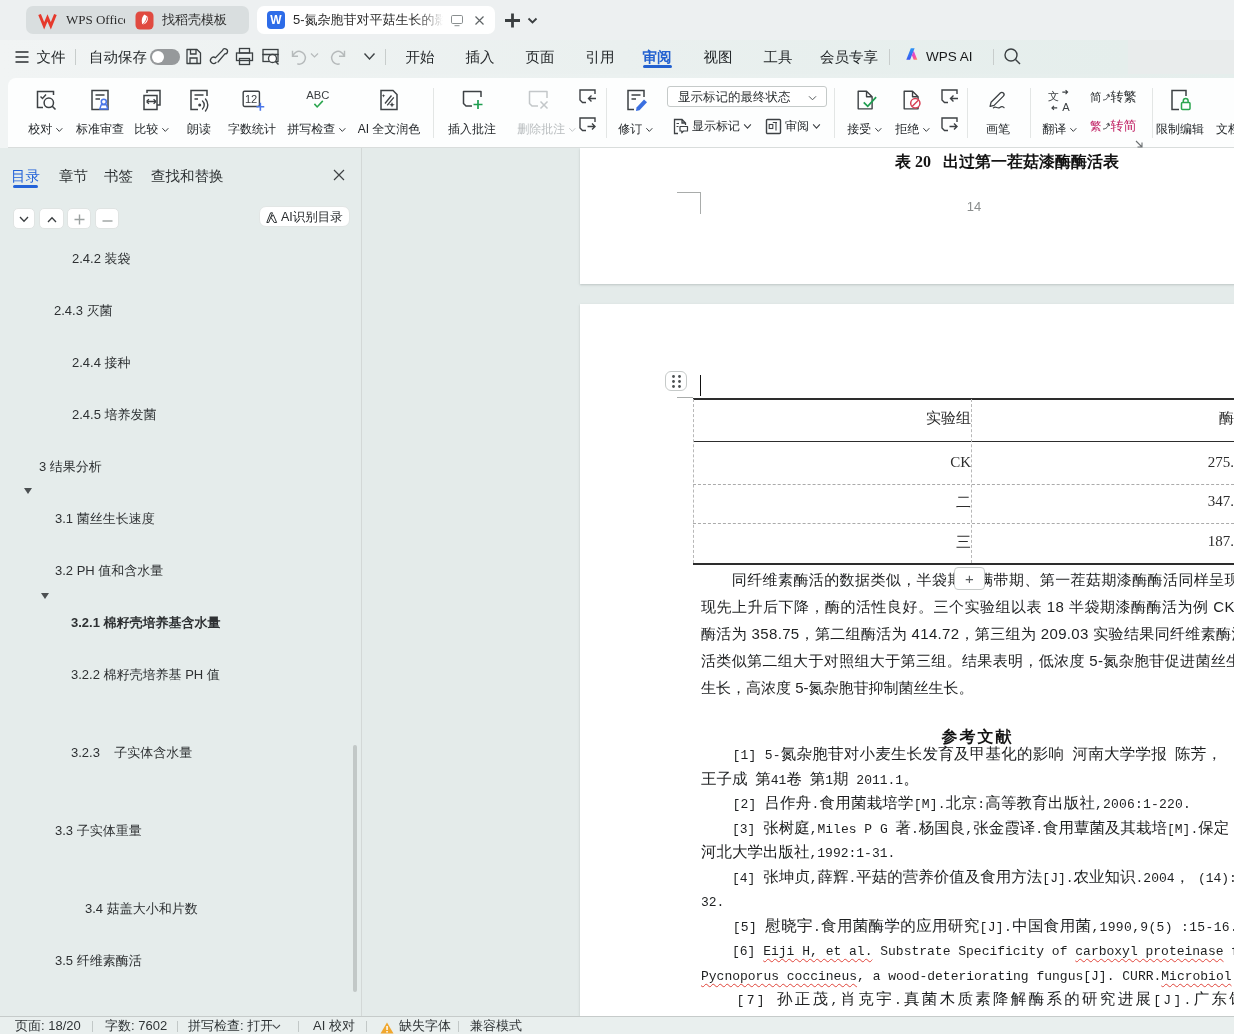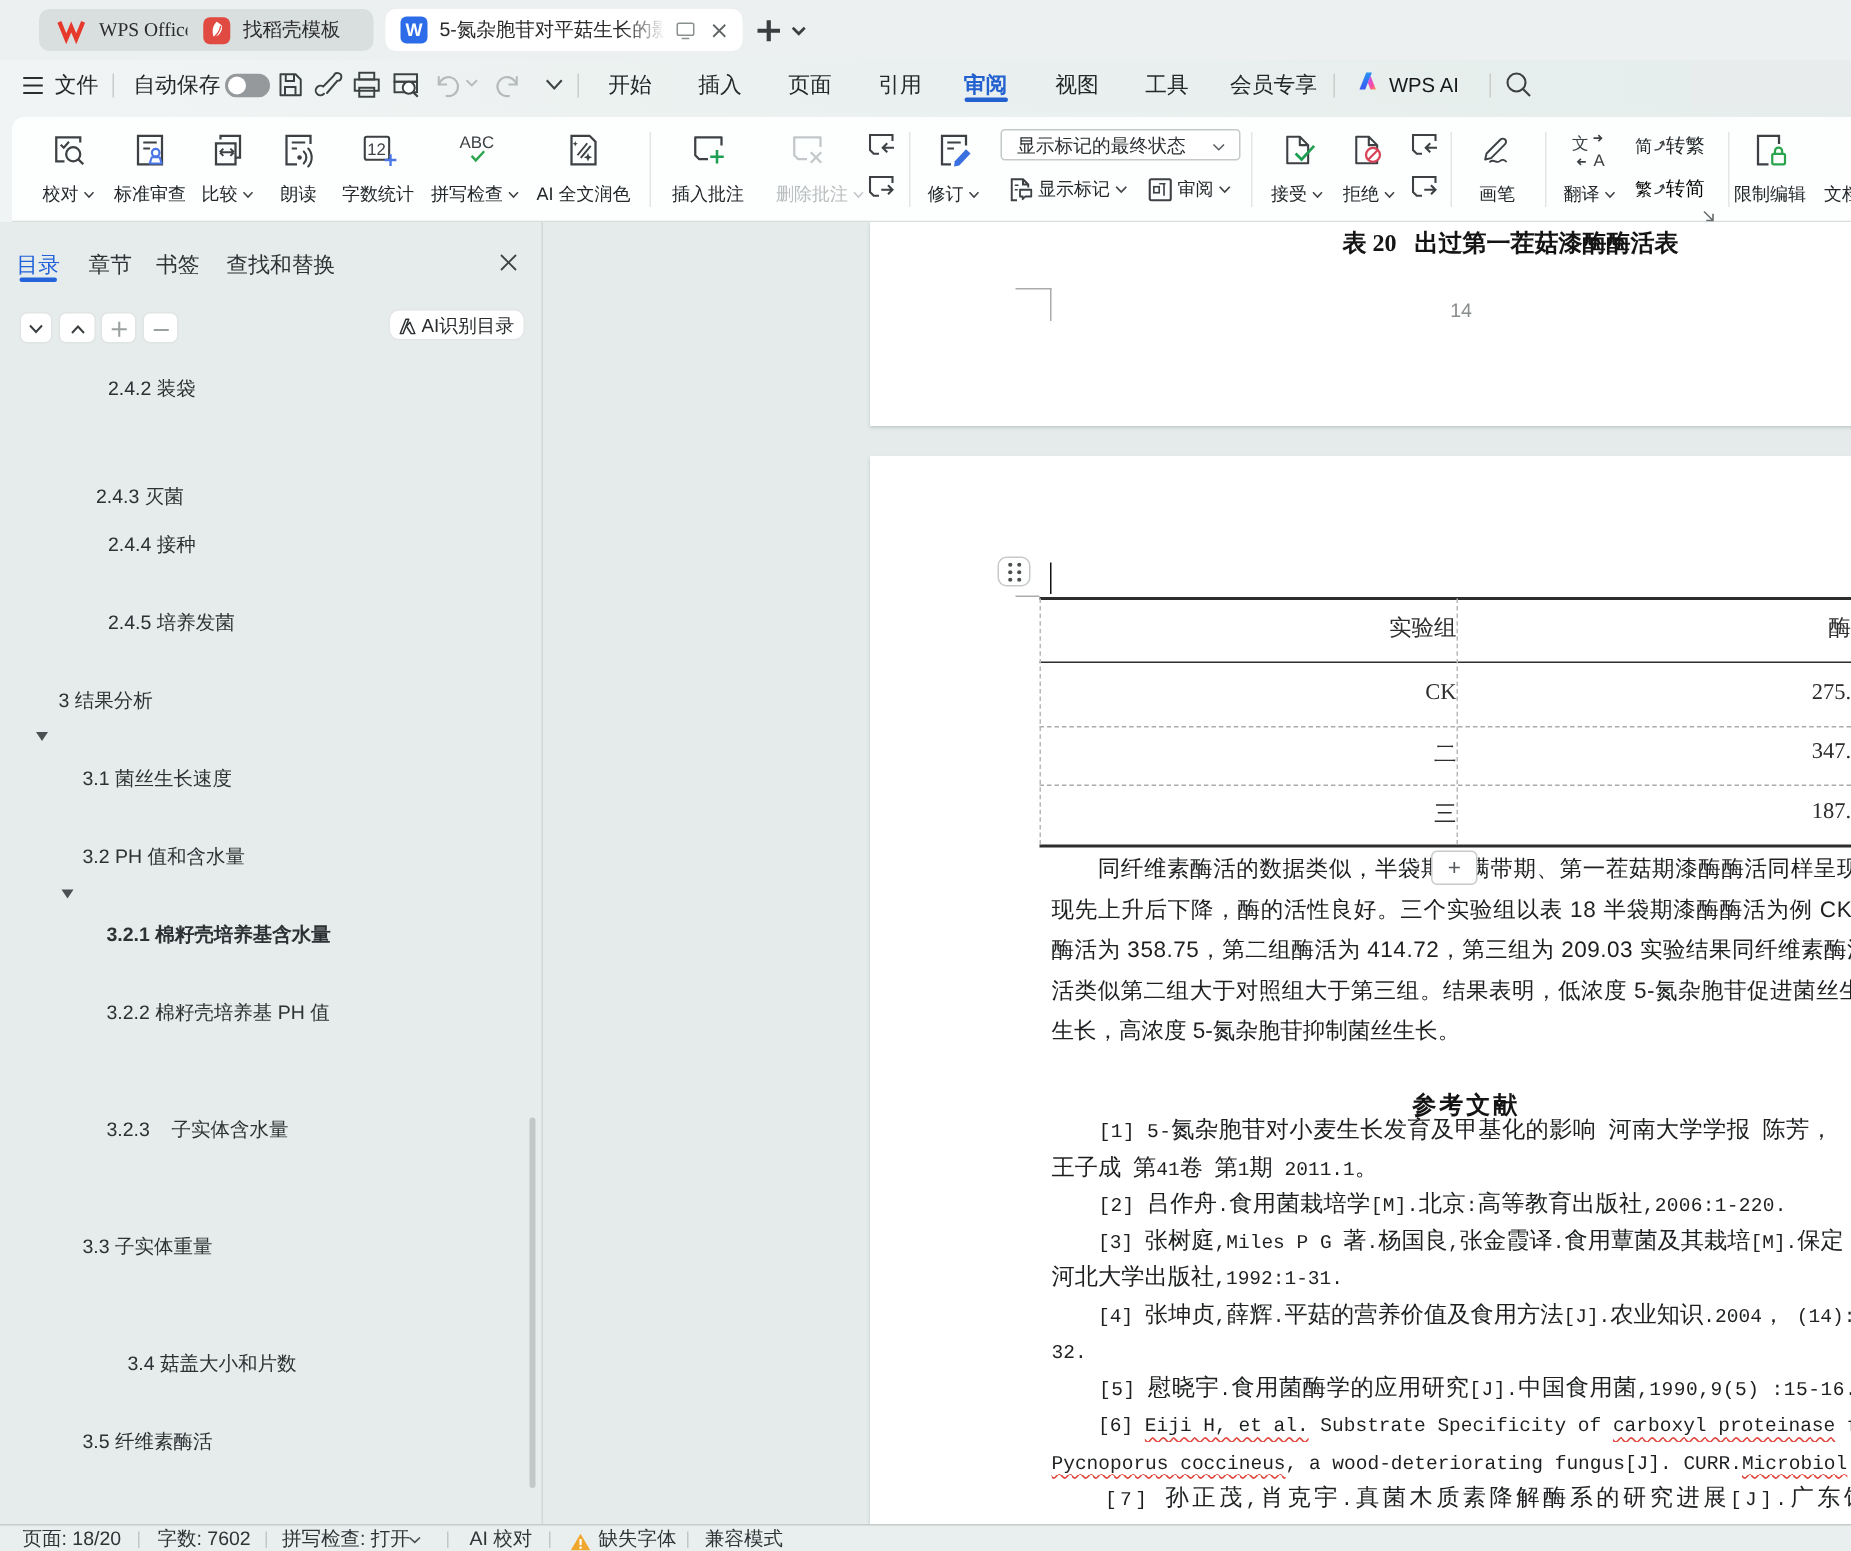--- a/index.html
+++ b/index.html
@@ -292,21 +292,21 @@
         <path d="M16.5 4.5 h5.5 m-2 -2.2 l2.2 2.2 l-2.2 2.2" stroke="#3d4144" stroke-width="1.2" fill="none"></path>
         <path d="M11 21.5 h-5.5 m2 -2.2 l-2.2 2.2 l2.2 2.2" stroke="#3d4144" stroke-width="1.2" fill="none"></path>
       </svg>
   <div class="rlabel" style="left:1052px;">翻译 <svg class="chev" width="8" height="6" viewBox="0 0 8 6">
           <path d="M1 1.2 L4 4.4 L7 1.2" stroke="#3d4144" fill="none"></path>
         </svg></div>
   <div class="abs" style="left:1082px;top:10px;font-size:13px;color:#23272a;"><span style="font-size:11.5px;">简</span><svg width="9" height="10" viewBox="0 0 9 10" style="vertical-align:-1px;">
           <path d="M1 8 C3 8 6 7 6.5 3" stroke="#3d4144" fill="none"></path>
           <path d="M4.5 3.5 L6.7 2.2 L7.5 5" stroke="#3d4144" fill="none"></path>
         </svg>转繁</div>
-  <div class="abs" style="left:1082px;top:39px;font-size:13px;color:#000000;"><span style="font-size:11.5px;">繁</span><svg width="9" height="10" viewBox="0 0 9 10" style="vertical-align:-1px;">
+  <div class="abs" style="left:1082px;top:39px;font-size:13px;color:#be185d;"><span style="font-size:11.5px;">繁</span><svg width="9" height="10" viewBox="0 0 9 10" style="vertical-align:-1px;">
           <path d="M1 8 C3 8 6 7 6.5 3" stroke="#3d4144" fill="none"></path>
           <path d="M4.5 3.5 L6.7 2.2 L7.5 5" stroke="#3d4144" fill="none"></path>
         </svg>转简</div>
   <div class="rsep" style="left:1144px;"></div>
   <svg class="ricon" style="left:1172px;" width="26" height="26" viewBox="0 0 26 26">
         <path d="M19 9 V3.5 H5 V22.5 H12" stroke="#3d4144" stroke-width="1.5" fill="none"></path>
         <rect x="14.5" y="15.5" width="8.5" height="7" rx="1" stroke="#2aa54e" stroke-width="1.5" fill="none"></rect>
         <path d="M16.3 15.5 V13.8 a2.4 2.4 0 0 1 4.8 0 V15.5" stroke="#2aa54e" stroke-width="1.5" fill="none"></path>
       </svg>
   <div class="rlabel" style="left:1172px;">限制编辑</div>
@@ -336,21 +336,21 @@
       </svg></div>
   <div class="sbtn" style="left:95px;width:24px;"><svg width="11" height="4" viewBox="0 0 11 4" style="margin-top:8px;">
         <path d="M0.5 2 H10.5" stroke="#9ba1a0" stroke-width="1.4"></path>
       </svg></div>
   <div class="abs" style="left:259px;top:58px;width:91px;height:21px;background:#fff;border:1px solid #e2e6e5;border-radius:7px;font-size:12.5px;color:#282b2d;line-height:20px;text-align:center;">
     <svg width="12" height="11" viewBox="0 0 12 11" style="vertical-align:-1.5px;">
         <path d="M0.8 10.5 L4.6 0.8 H6.5 L2.7 10.5 Z" stroke="#2e3234" stroke-width="1" fill="none" stroke-linejoin="round"></path>
         <path d="M5 5.5 L7.3 2.8 L10.6 10.5 H8.2 Z" stroke="#2e3234" stroke-width="1" fill="none" stroke-linejoin="round"></path>
       </svg> AI识别目录</div>
   <div class="stoc" style="left:72px;top:102px;">2.4.2  装袋</div>
-  <div class="stoc" style="left:64px;top:154px;margin-top:20px;">2.4.3  灭菌</div>
+  <div class="stoc" style="left:54px;top:154px;">2.4.3  灭菌</div>
   <div class="stoc" style="left:72px;top:206px;">2.4.4  接种</div>
   <div class="stoc" style="left:72px;top:258px;">2.4.5  培养发菌</div>
   <div class="stoc" style="left:39px;top:310px;">3 结果分析</div>
   <div class="abs" style="left:24px;top:340px;width:0;height:0;border-left:4.5px solid transparent;border-right:4.5px solid transparent;border-top:6px solid #4c5052;"></div>
   <div class="stoc" style="left:55px;top:362px;">3.1  菌丝生长速度</div>
   <div class="stoc" style="left:55px;top:414px;">3.2  PH 值和含水量</div>
   <div class="abs" style="left:41px;top:445px;width:0;height:0;border-left:4.5px solid transparent;border-right:4.5px solid transparent;border-top:6px solid #4c5052;"></div>
   <div class="stoc" style="left:71px;top:466px;font-weight:bold;">3.2.1   棉籽壳培养基含水量</div>
   <div class="stoc" style="left:71px;top:518px;">3.2.2  棉籽壳培养基 PH 值</div>
   <div class="stoc" style="left:71px;top:596px;">3.2.3&nbsp;&nbsp;&nbsp;&nbsp;子实体含水量</div>

